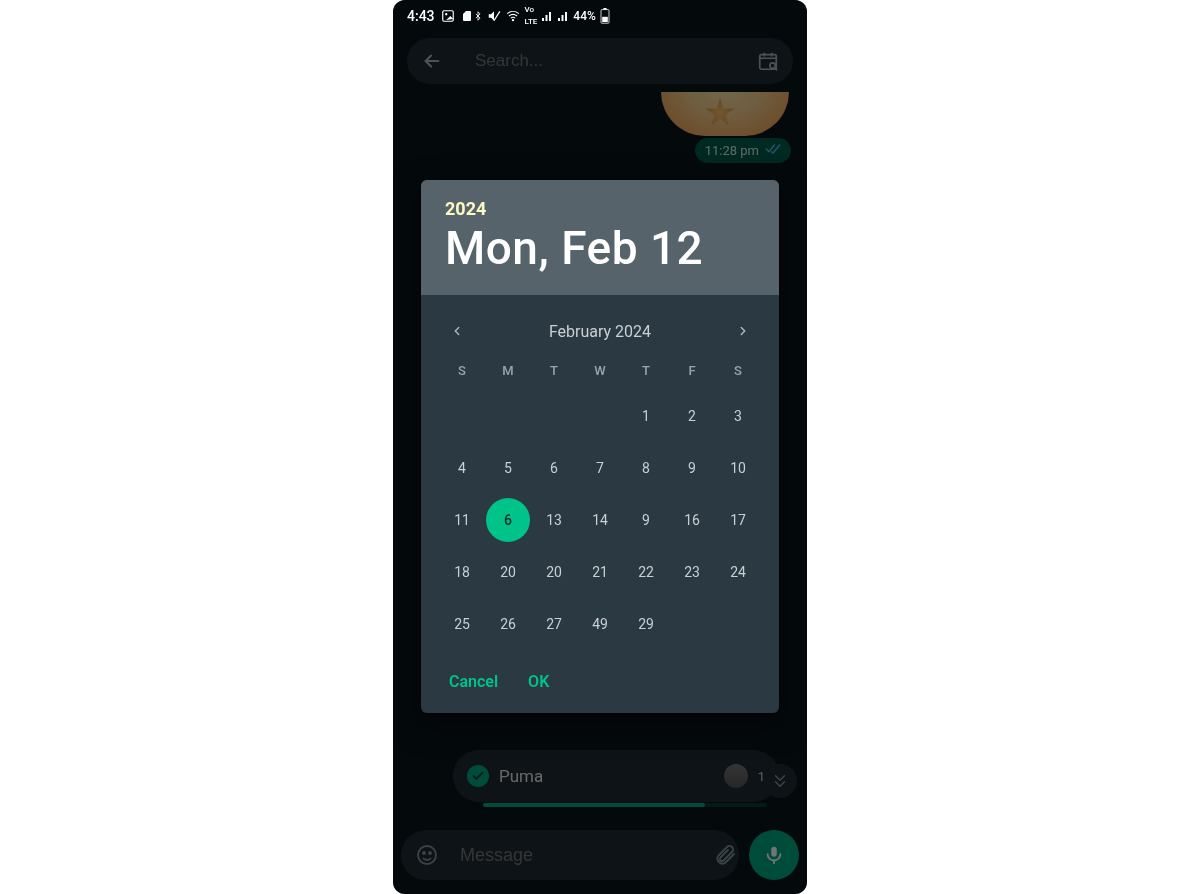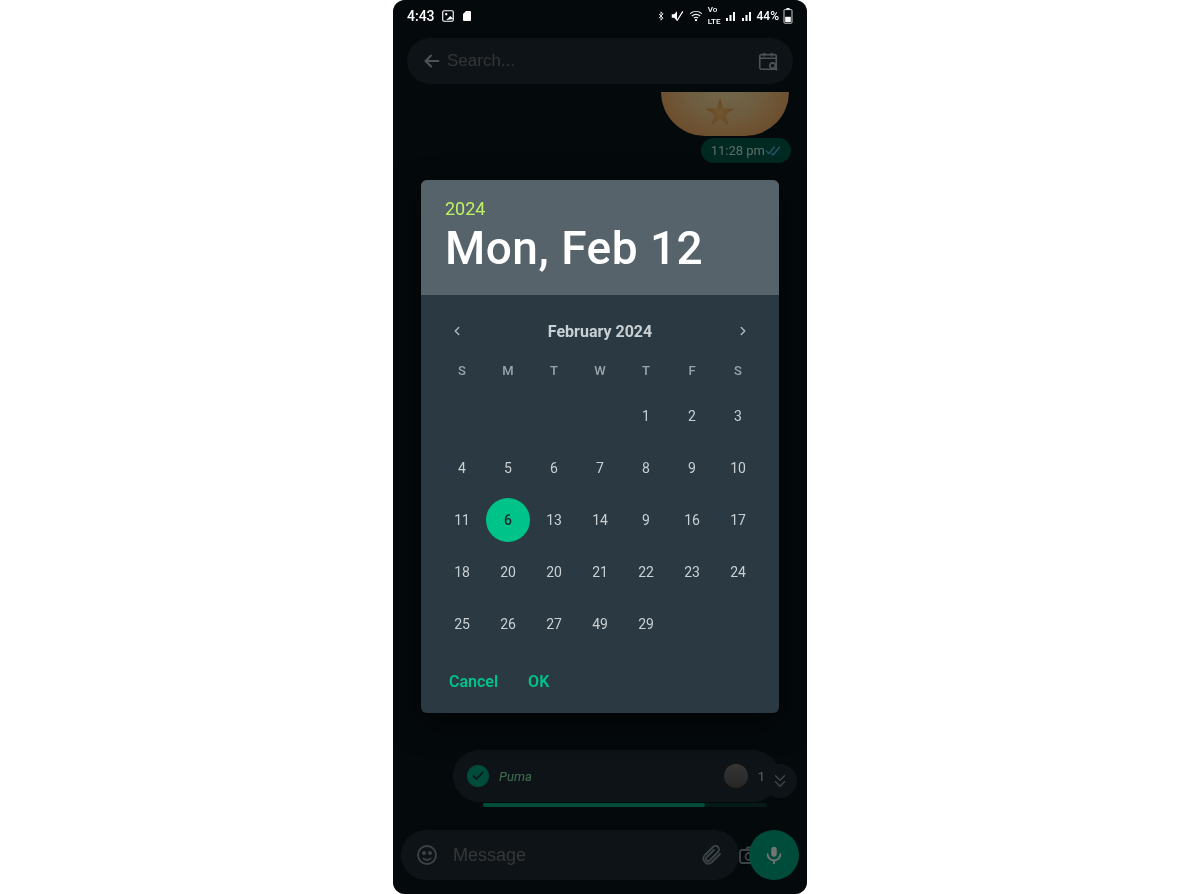--- a/index.html
+++ b/index.html
@@ -17,39 +17,39 @@
     position: absolute; inset: 0;
     background: rgba(0,0,0,0.55);
     z-index: 20;
     pointer-events: none;
   }
 
   
   .statusbar {
     position: absolute; top: 0; left: 0; right: 0;
     height: 32px;
-    display: flex; justify-content: space-between; align-items: center;
+    display: flex; align-items: center;
     padding: 0 14px;
     font-size: 14px; font-weight: 500;
     color: #fff;
     z-index: 30;
   }
   .statusbar .left { display: flex; align-items: center; gap: 6px; }
   .statusbar .right { display: flex; align-items: center; gap: 4px; font-size: 12px; }
   .icon-inline { display: inline-flex; }
 
   
   .searchbar {
     position: absolute; top: 38px; left: 14px; right: 14px;
     height: 46px;
     background: #1f2c34;
     border-radius: 23px;
     display: flex; align-items: center;
     padding: 0 14px;
-    gap: 4px;
+    gap: 32px;
     z-index: 5;
   }
   .searchbar .back svg { width: 22px; height: 22px; }
   .searchbar input {
     flex: 1; background: transparent; border: none; outline: none;
     color: #8696a0; font-size: 17px;
   }
   .searchbar .cal svg { width: 22px; height: 22px; }
 
   
@@ -64,41 +64,41 @@
     content:""; position:absolute; left:44px; top:6px; width:30px; height:30px;
     background: radial-gradient(circle, #f8c36c 0%, #e79a4f 70%);
     clip-path: polygon(50% 0%, 61% 35%, 98% 35%, 68% 57%, 79% 91%, 50% 70%, 21% 91%, 32% 57%, 2% 35%, 39% 35%);
   }
   .time-pill {
     position: absolute; top: 138px; right: 16px;
     background: #005c4b;
     border-radius: 16px;
     padding: 5px 10px;
     font-size: 13px; color: #cde9df;
-    display: flex; align-items: center; 
+    display: flex; gap: 6px;
   }
   .time-pill .checks svg { width: 16px; height: 12px; }
 
   
   .draft-pill {
     position: absolute; left: 60px; right: 28px; bottom: 92px;
     background: #1f2c34;
     border-radius: 26px;
     height: 52px;
     display: flex; align-items: center;
     padding: 0 14px;
     gap: 10px;
     z-index: 6;
   }
   .draft-pill .globe {
     width: 22px; height: 22px; border-radius: 50%;
     background: #00a884; display: flex; align-items: center; justify-content: center;
     color: #1f2c34;
   }
-  .draft-pill .title { flex: 1; font-size: 13px; color: #86efac; font-style: italic; }
+  .draft-pill .title { flex: 1; font-size: 17px; color: #e5e5e5; }
   .draft-pill .avatar {
     width: 24px; height: 24px; border-radius: 50%;
     background: linear-gradient(#777,#555);
   }
   .draft-progress {
     position: absolute; left: 90px; right: 40px; bottom: 87px; height: 4px;
     background: #0d3a32; border-radius: 2px; z-index: 6;
   }
   .draft-progress > div { height: 100%; width: 78%; background: #00a884; border-radius: 2px; }
   .chevrons {
@@ -107,21 +107,21 @@
     background: #202c33;
     display: flex; align-items: center; justify-content: center;
     z-index: 7;
   }
 
   
   .inputbar {
     position: absolute; left: 8px; right: 68px; bottom: 14px;
     height: 50px; border-radius: 25px;
     background: #1f2c34;
-    display: flex; align-items: center; gap: 14px;
+    display: flex; align-items: center; gap: 21px;
     padding: 0 14px;
     z-index: 6;
   }
   .inputbar input {
     flex: 1; background: transparent; border: none; outline: none;
     color: #8696a0; font-size: 18px;
   }
   .mic-btn {
     position: absolute; right: 8px; bottom: 14px;
     width: 50px; height: 50px; border-radius: 50%;
@@ -136,29 +136,29 @@
     background: #2a3942;
     border-radius: 6px;
     z-index: 40;
     overflow: hidden;
     box-shadow: 0 10px 30px rgba(0,0,0,0.5);
   }
   .dp-header {
     background: #56636b;
     padding: 18px 24px 20px;
   }
-  .dp-header .year { font-size: 18px; color: #bef264; font-weight: 400; }
+  .dp-header .year { font-size: 18px; color: #fef9c3; font-weight: 700; }
   .dp-header .datestr { font-size: 46px; font-weight: 500; color: #fff; margin-top: 2px; letter-spacing: .5px;}
   .dp-body { padding: 14px 18px 6px; }
   .dp-monthrow {
     display: flex; align-items: center; justify-content: space-between;
     padding: 8px 4px 18px;
     color: #c8d0d4;
   }
-  .dp-monthrow .label { font-size: 16px; font-weight: 700; }
+  .dp-monthrow .label { font-size: 16px; font-weight: 400; }
   .dp-monthrow button {
     background: none; border: none; color: #aeb7bc; cursor: pointer;
     width: 28px; height: 28px; display: flex; align-items:center; justify-content:center;
   }
   .dp-grid {
     display: grid; grid-template-columns: repeat(7, 1fr);
     gap: 8px 0; text-align: center;
   }
   .dp-dow { font-size: 13px; color: #9aa5ab; font-weight: 500; padding-bottom: 8px; }
   .dp-cell {

